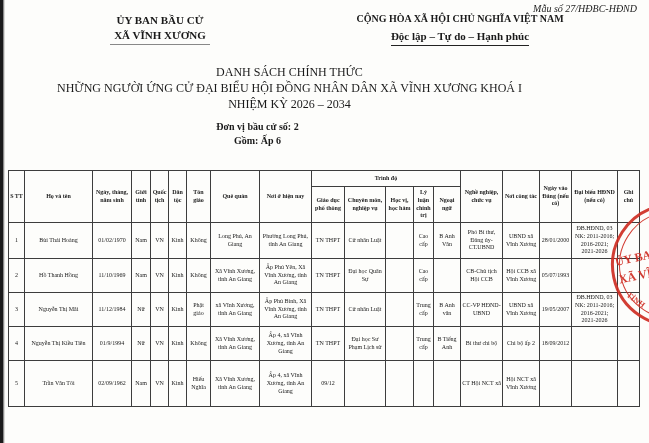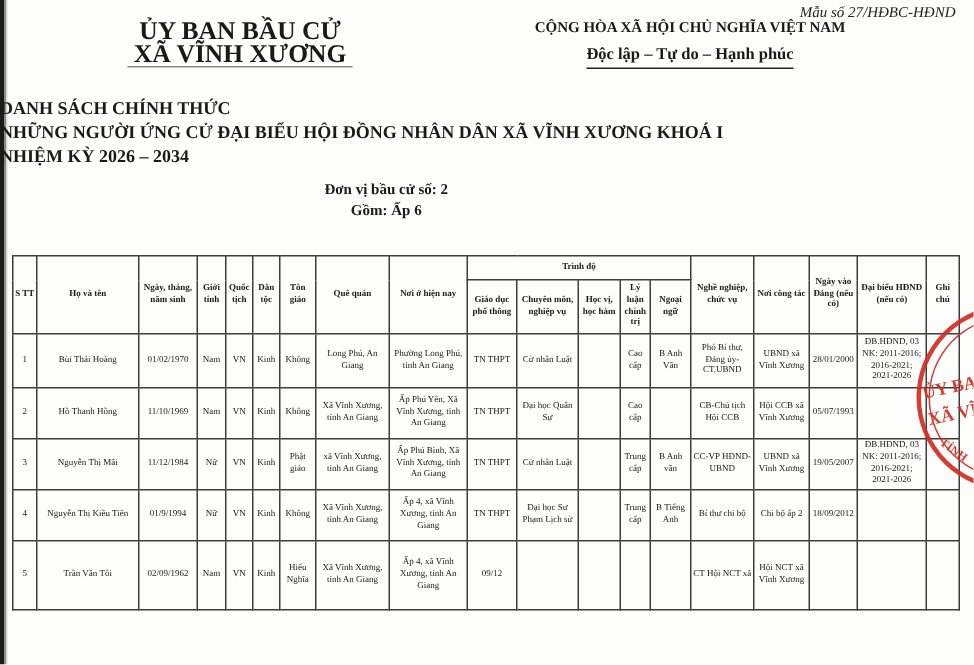--- a/index.html
+++ b/index.html
@@ -15,32 +15,32 @@
   .scan-edge {
     position: absolute; left: 0; top: 0; width: 5px; height: 443px;
     background: linear-gradient(to right, #1b1b1b 0 3px, #8a8a8a 3px 4px, #d9d9d6 4px 5px);
   }
   .form-no {
     position: absolute; top: 3px; right: 12px;
     font-style: italic; font-size: 10px; color: #222;
   }
   .org-left {
     position: absolute; left: 55px; top: 13px; width: 210px;
-    text-align: center; font-weight: bold; font-size: 17px; line-height: 15px;
+    text-align: center; font-weight: bold; font-size: 11px; line-height: 15px;
   }
   .org-left .u { display: inline-block; border-bottom: 1px solid #888; padding: 0 4px 1px; }
   .org-right {
     position: absolute; left: 295px; top: 11px; width: 330px;
     text-align: center; font-weight: bold; line-height: 16px;
   }
   .org-right .l1 { font-size: 10px; }
   .org-right .u { display: inline-block; font-size: 11px; border-bottom: 1.5px solid #222; padding-bottom: 1px; }
   .doc-title {
     position: absolute; left: 0; top: 64px; width: 579px;
-    text-align: left; font-weight: bold; font-size: 12px; line-height: 16px;
+    text-align: center; font-weight: normal; font-size: 12px; line-height: 16px;
   }
   .doc-sub {
     position: absolute; left: 0; top: 120px; width: 515px;
     text-align: center; font-weight: bold; font-size: 10px; line-height: 14px;
   }
   table.main {
     position: absolute; left: 8px; top: 170px;
     width: 632px; border-collapse: collapse; table-layout: fixed;
   }
   table.main th, table.main td {

